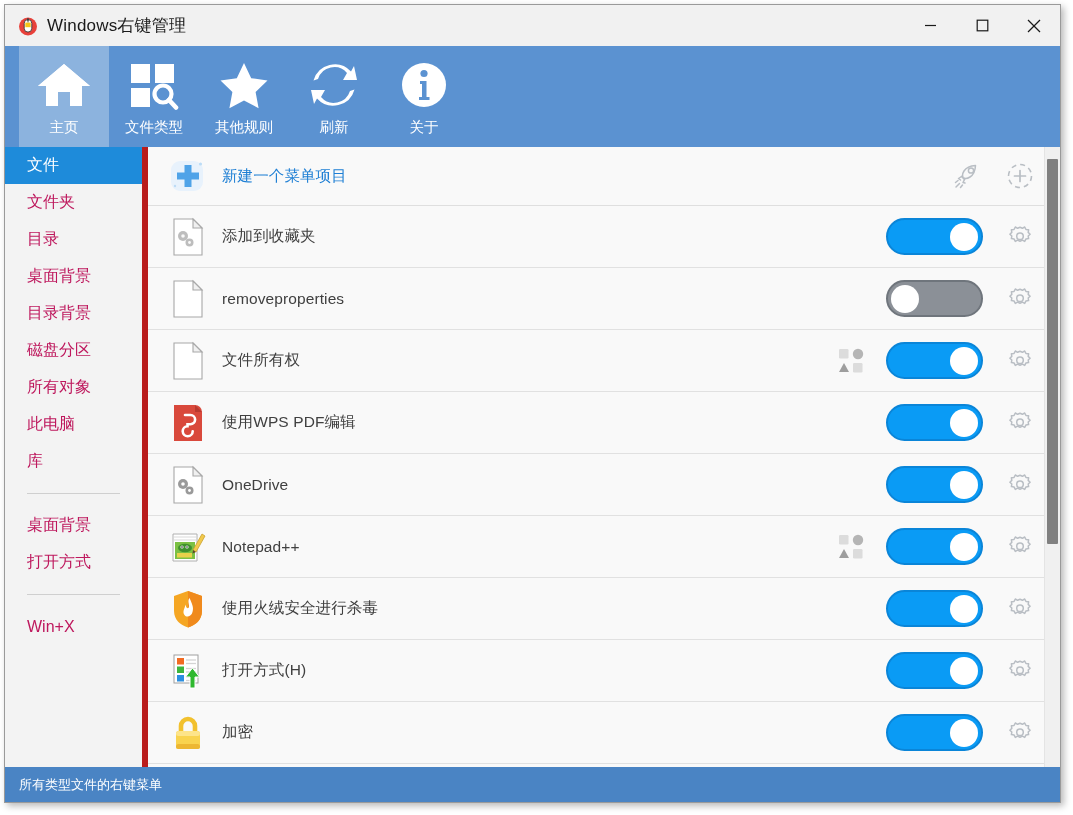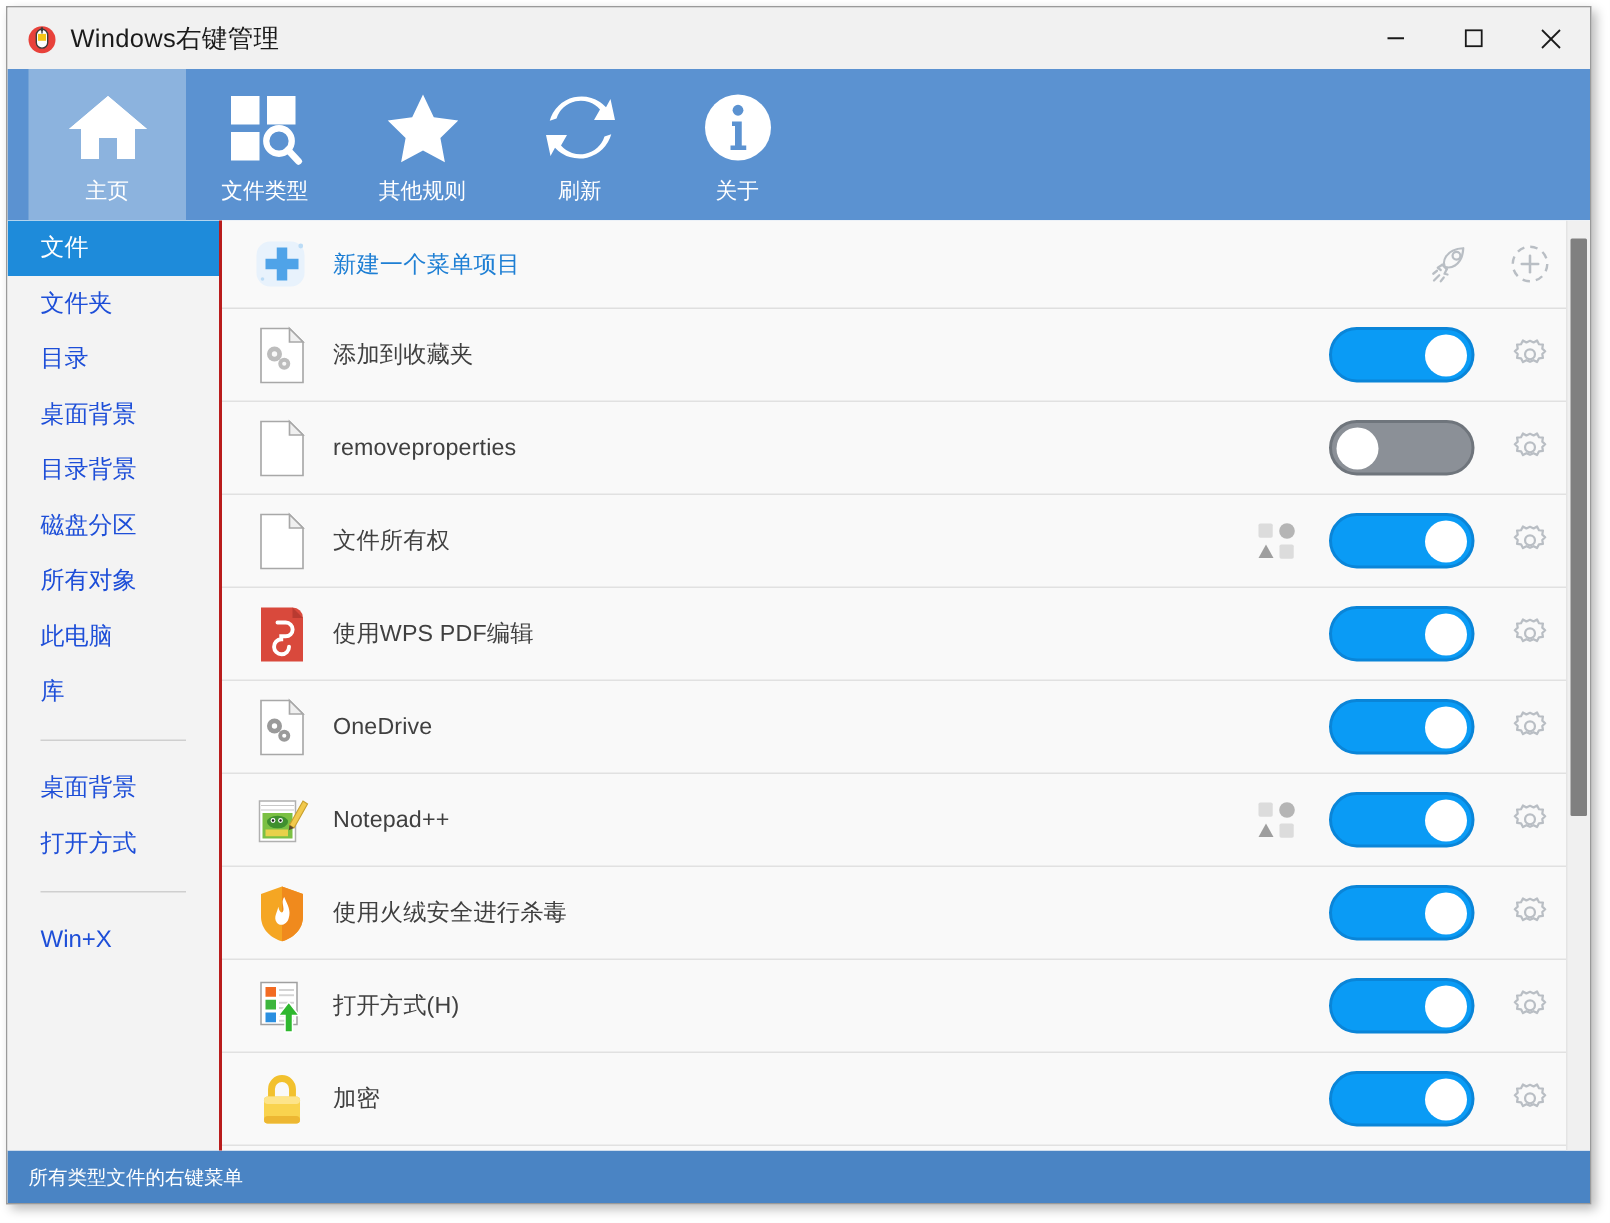--- a/index.html
+++ b/index.html
@@ -76,21 +76,21 @@
   .ribbon {
     height: 101px;
     background: #5b92d1;
     flex: none;
     display: flex;
     align-items: stretch;
     padding-left: 14px;
     box-sizing: border-box;
   }
   .tool {
-    width: 105px;
+    width: 90px;
     display: flex;
     flex-direction: column;
     align-items: center;
     justify-content: center;
     cursor: default;
     padding-top: 2px;
     box-sizing: border-box;
   }
   .tool.active { background: #8cb3de; }
   .tool-icon {
@@ -111,33 +111,33 @@
     flex: 1 1 auto;
     display: flex;
     min-height: 0;
     background: #ffffff;
   }
 
   .sidebar {
     width: 143px;
     flex: none;
     background: #f3f3f3;
-    border-right: 2px solid #b91c1c;
+    border-right: 6px solid #b91c1c;
     box-sizing: border-box;
     padding-top: 0px;
     position: relative;
     overflow: hidden;
   }
   .side-item {
     height: 37px;
     display: flex;
     align-items: center;
     padding-left: 22px;
     font-size: 16px;
-    color: #1d4ed8;
+    color: #be185d;
     box-sizing: border-box;
     cursor: default;
     white-space: nowrap;
   }
   .side-item.selected {
     background: #1e8bda;
     color: #ffffff;
   }
   .side-sep {
     height: 1px;

